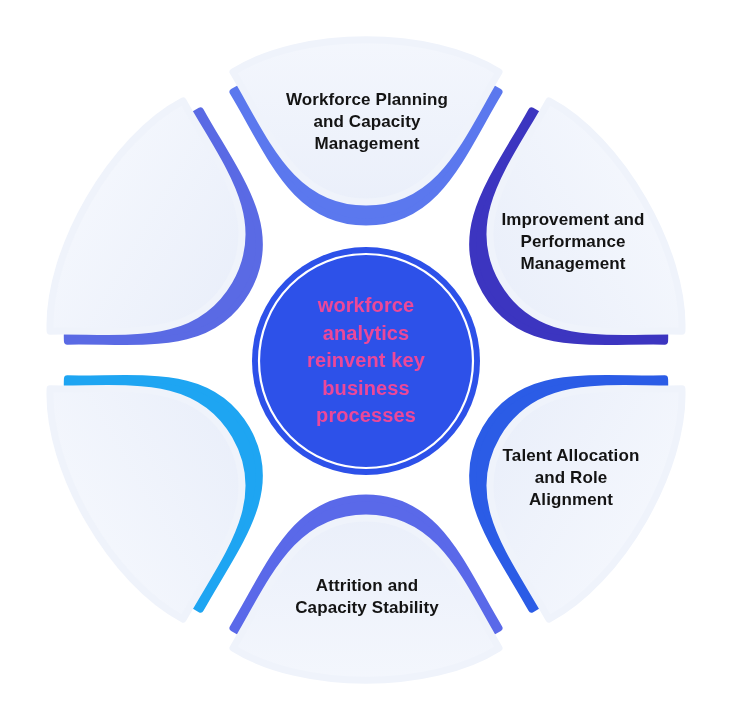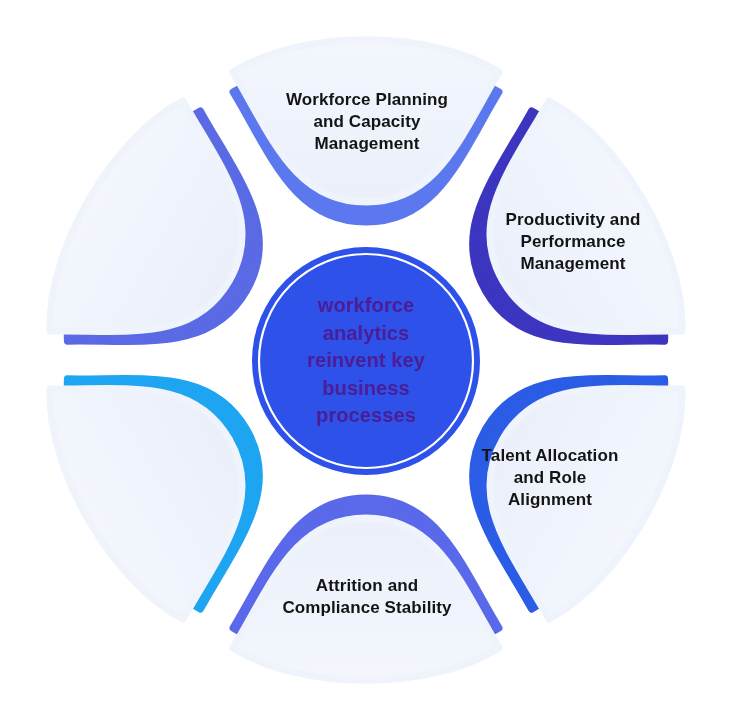--- a/index.html
+++ b/index.html
@@ -44,21 +44,21 @@
     font-size: 17px;
     font-weight: 600;
     line-height: 1.3;
     letter-spacing: 0.1px;
   }
   .center-text {
     position: absolute;
     transform: translate(-50%, -50%);
     text-align: center;
     white-space: pre-line;
-    color: #4c1d95;
+    color: #ec4899;
     font-size: 20px;
     font-weight: 600;
     line-height: 1.38;
     letter-spacing: 0.1px;
   }
 </style>
 </head>
 <body>
 
 <div class="stage">
@@ -103,30 +103,30 @@
     </g>
 
     <circle cx="366" cy="361" r="114" fill="#2d51e9"></circle>
     <circle cx="366" cy="361" r="107" class="hub-ring" stroke="#ffffff"></circle>
   </svg>
 
   <div class="label" style="left:367px; top:122px; width:250px;">Workforce Planning
 and Capacity
 Management</div>
 
-  <div class="label" style="left:573px; top:242px; width:205px;">Productivity and
+  <div class="label" style="left:573px; top:242px; width:205px;">Improvement and
 Performance
 Management</div>
 
-  <div class="label" style="left:550px; top:478px; width:205px;">Talent Allocation
+  <div class="label" style="left:571px; top:478px; width:205px;">Talent Allocation
 and Role
 Alignment</div>
 
   <div class="label" style="left:367px; top:597px; width:260px;">Attrition and
-Compliance Stability</div>
+Capacity Stability</div>
 
 
 
   <div class="center-text" style="left:366px; top:361px; width:190px;">workforce
 analytics
 reinvent key
 business
 processes</div>
 
 </div>

